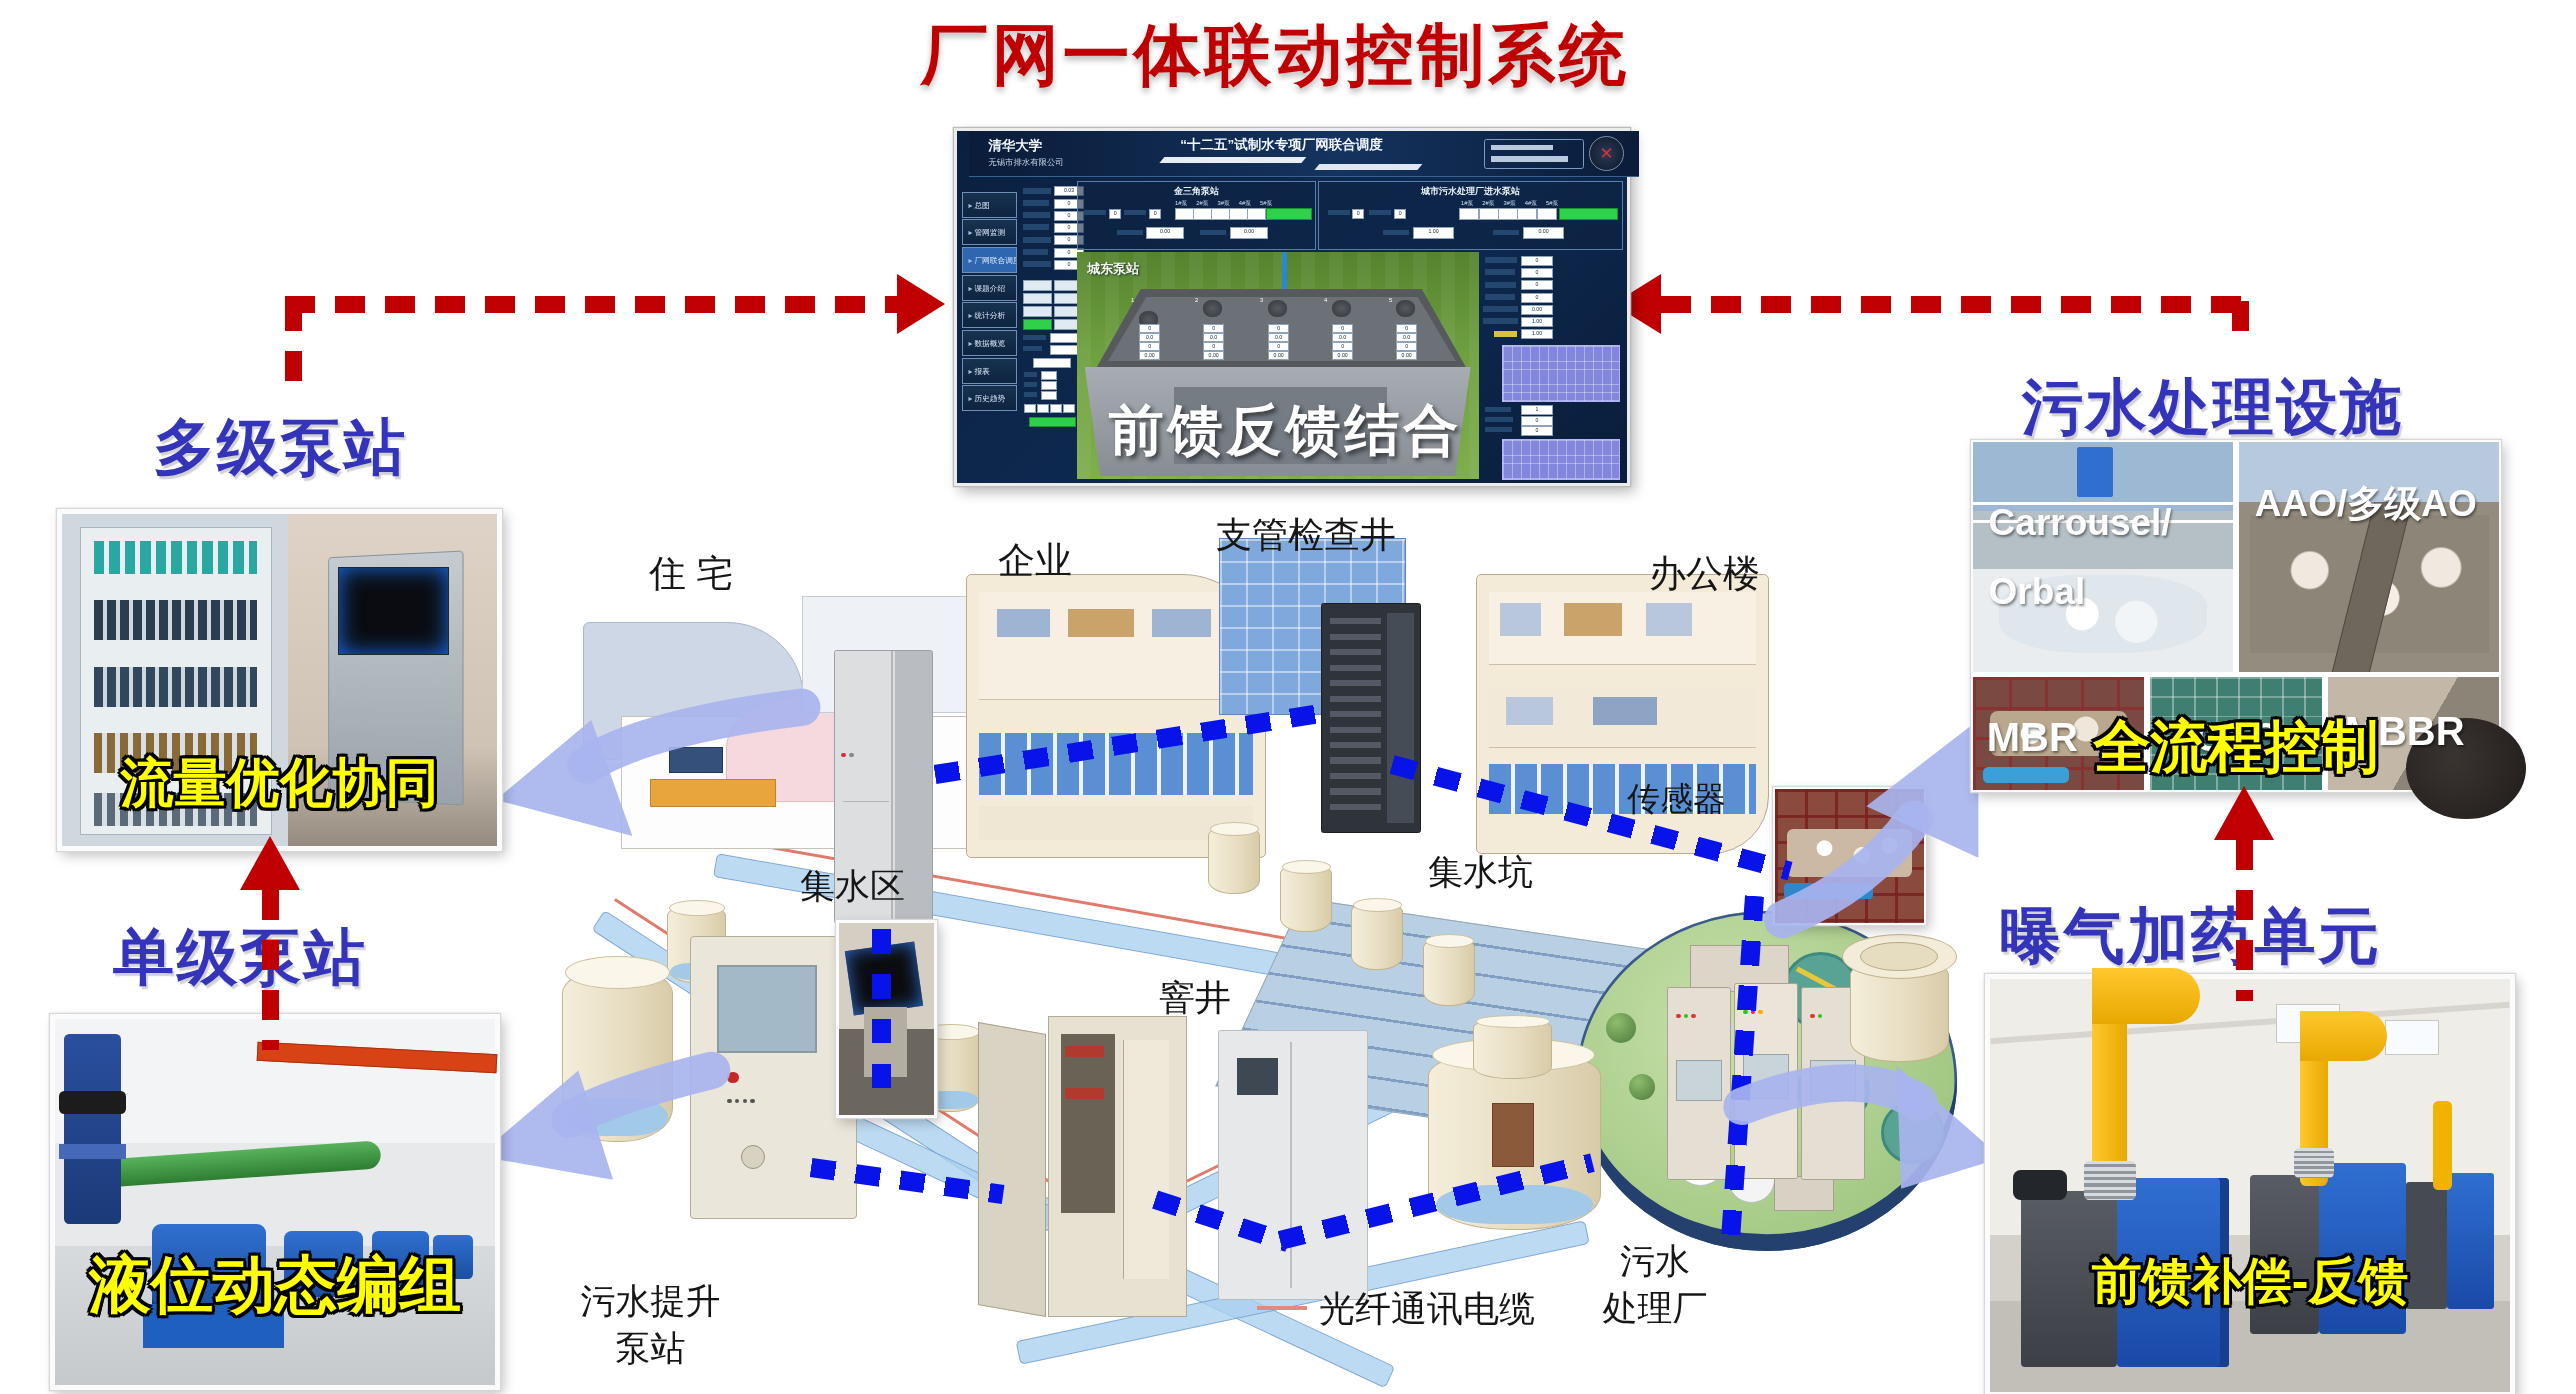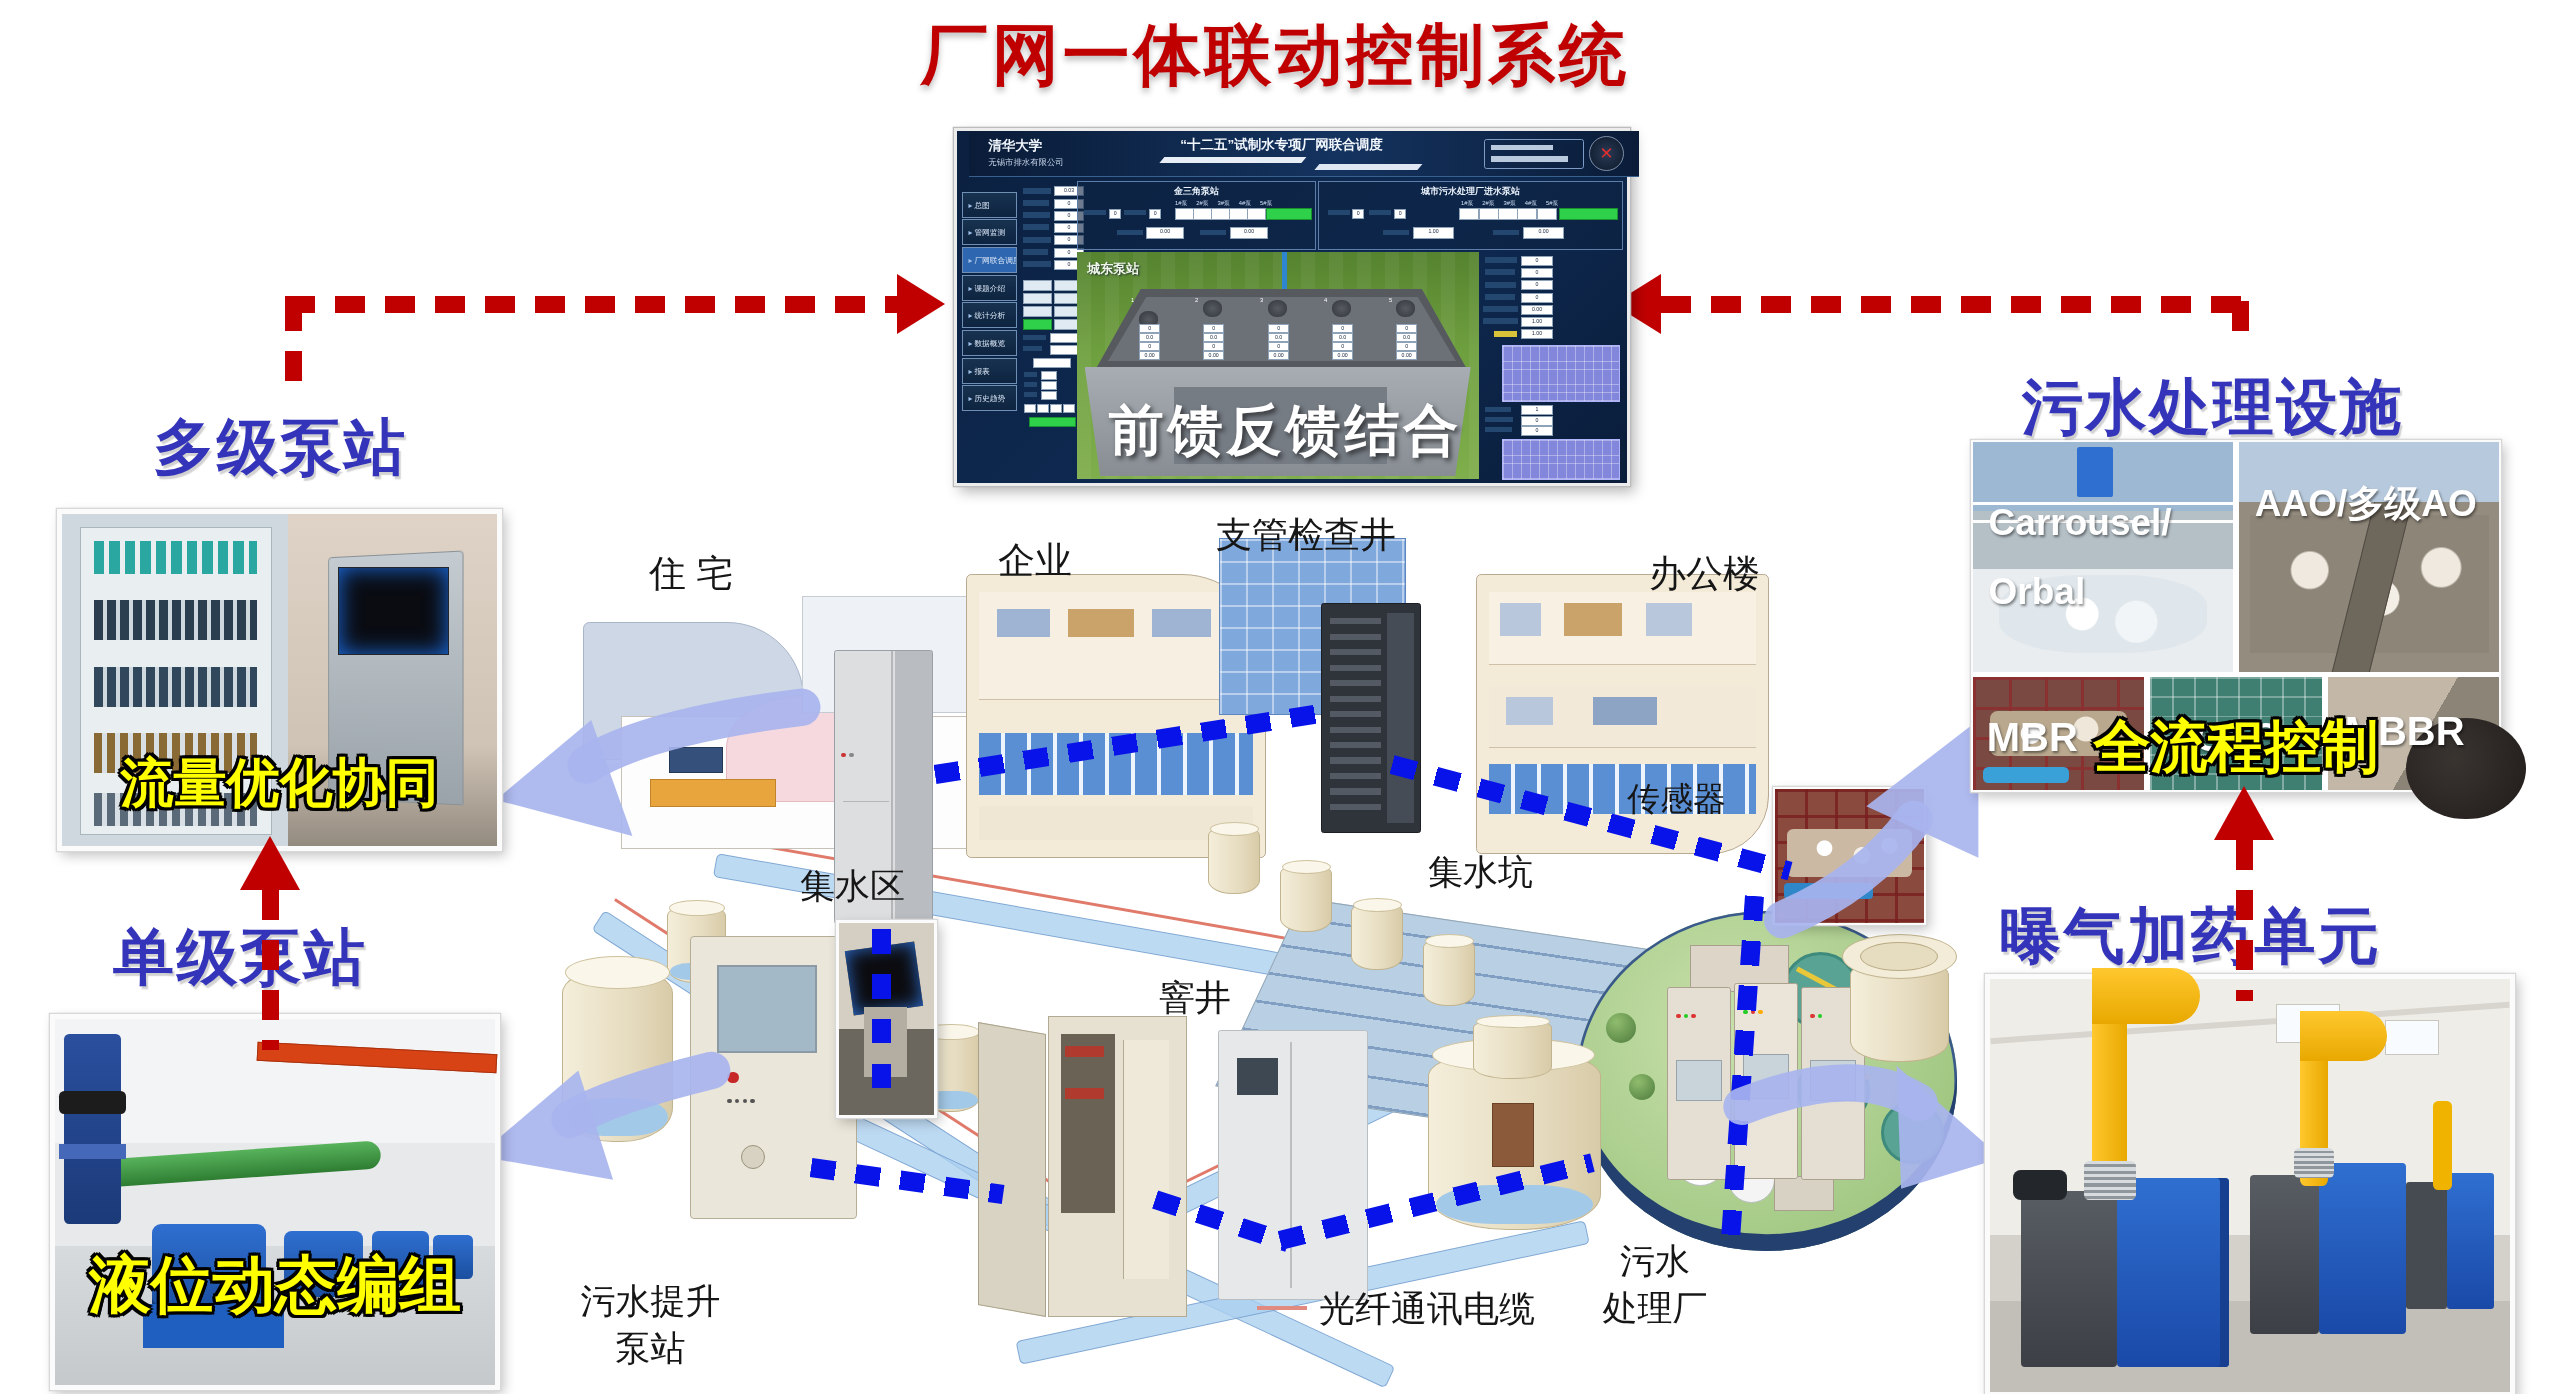--- a/index.html
+++ b/index.html
@@ -349,20 +349,21 @@
       <div class="abs" style="left:32%;top:-58%;width:18%;height:80%;background:linear-gradient(90deg,#ffc82e,#e8a800);border-radius:6.4px;"></div>
       <div class="abs" style="left:32%;top:-70%;width:56%;height:26%;background:linear-gradient(#ffc82e,#e8a800);border-radius:0 32px 32px 0;"></div>
       <div class="abs" style="left:28%;top:2%;width:26%;height:16%;background:repeating-linear-gradient(180deg,#d8dcdf 0 2.6px,#8f969c 2.6px 5.2px);border-radius:5.2px;"></div>
     </div>
 
     <div class="abs" style="left:80%;top:44%;width:17%;height:36%;">
       <div class="abs" style="left:0;top:14%;width:46%;height:86%;background:#464b51;border-radius:3.2px;"></div>
       <div class="abs" style="left:46%;top:8%;width:54%;height:92%;background:linear-gradient(#2f6fd0,#1a49a8);border-radius:3.2px;"></div>
       <div class="abs" style="left:30%;top:-40%;width:22%;height:60%;background:#f0b400;border-radius:5.2px;"></div>
     </div>
+    <div class="abs cap-yellow" style="left:2%;bottom:77px;width:96%;font-size:50px;">前馈补偿-反馈</div>
   </div>
 
   <div class="abs rd-v" style="left:285px;top:301px;height:85px;"></div>
   <div class="abs rd-h" style="left:285px;top:296px;width:613px;"></div>
   <div class="abs rhead-right" style="left:897px;top:274px;"></div>
 
   <div class="abs rhead-left" style="left:1613px;top:274px;"></div>
   <div class="abs rd-h" style="left:1661px;top:296px;width:580px;"></div>
   <div class="abs rd-v" style="left:2232px;top:301px;height:48px;"></div>
 

